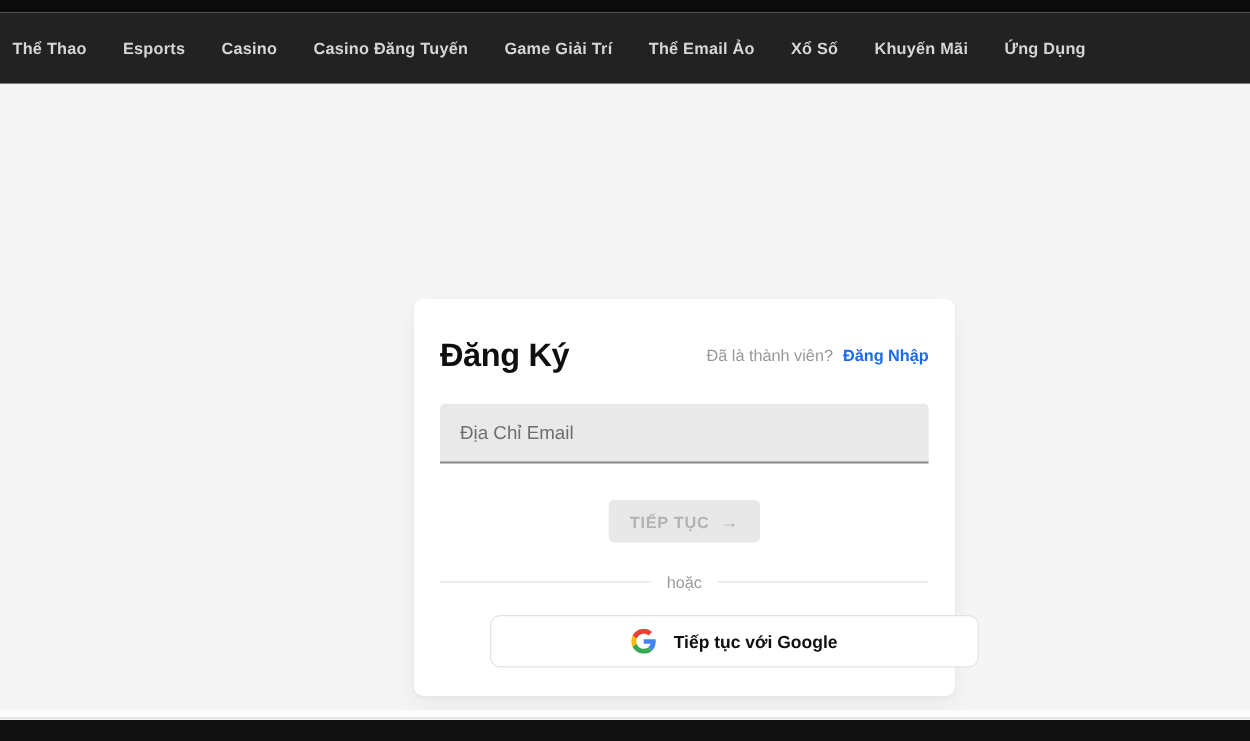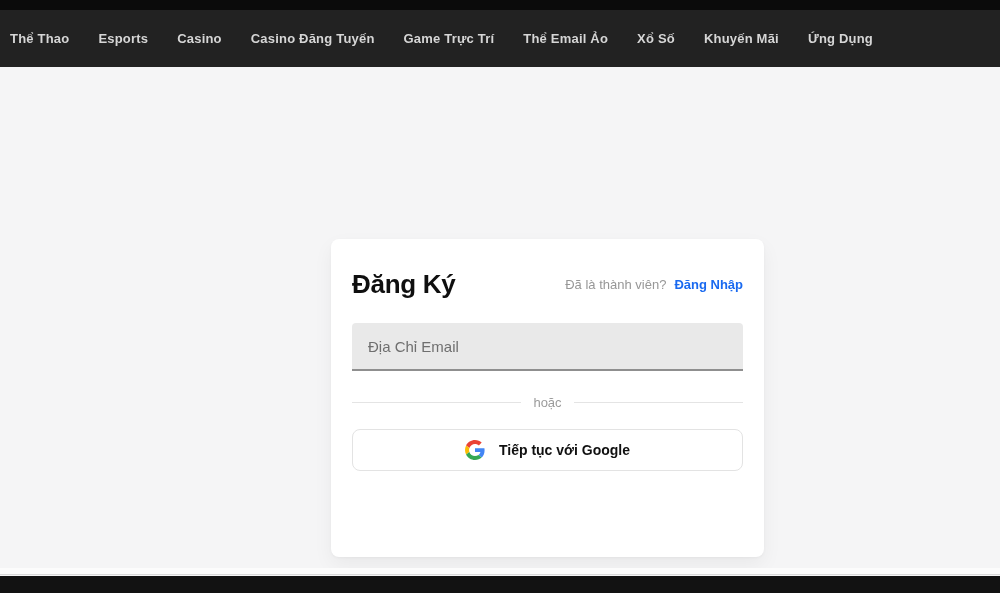--- a/index.html
+++ b/index.html
@@ -124,52 +124,59 @@
     width: 100%; height: 42px;
     background: #ffffff;
     border: 1px solid #e3e3e3;
     border-radius: 8px;
     display: flex; align-items: center; justify-content: center; gap: 14px;
     font-family: inherit;
     font-size: 14px;
     font-weight: 700;
     color: #101010;
     cursor: pointer;
+    margin-left: 40px;
   }
   .google-g { width: 20px; height: 20px; display: block; }
 </style>
 </head>
 <body>
 
 <div class="top-strip"></div>
 
 <nav class="navbar">
   <a class="nav-item">Thể Thao</a>
   <a class="nav-item">Esports</a>
   <a class="nav-item">Casino</a>
   <a class="nav-item">Casino Đăng Tuyến</a>
-  <a class="nav-item">Game Trực Trí</a>
+  <a class="nav-item">Game Giải Trí</a>
   <a class="nav-item">Thể Email Ảo</a>
   <a class="nav-item">Xổ Số</a>
   <a class="nav-item">Khuyến Mãi</a>
   <a class="nav-item">Ứng Dụng</a>
 </nav>
 
 <div class="main">
   <div class="card">
     <div class="card-header">
       <div class="card-title">Đăng Ký</div>
       <div class="member-row">
         <span>Đã là thành viên?</span>
         <a class="login-link">Đăng Nhập</a>
       </div>
     </div>
 
     <input class="email-input" type="text" placeholder="Địa Chỉ Email" style="">
 
+    <div class="continue-row">
+      <button class="continue-btn">
+        <span>TIẾP TỤC</span>
+        <span class="continue-arrow">→</span>
+      </button>
+    </div>
 
     <div class="divider">
       <span class="line"></span>
       <span>hoặc</span>
       <span class="line"></span>
     </div>
 
     <button class="google-btn">
       <svg class="google-g" viewBox="0 0 48 48" aria-hidden="true">
         <path fill="#EA4335" d="M24 9.5c3.54 0 6.71 1.22 9.21 3.6l6.85-6.85C35.9 2.38 30.47 0 24 0 14.62 0 6.51 5.38 2.56 13.22l7.98 6.19C12.43 13.72 17.74 9.5 24 9.5z"></path>

